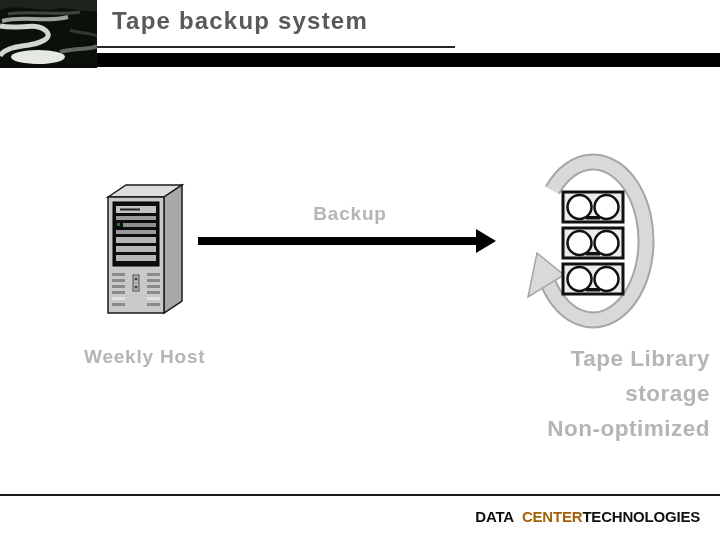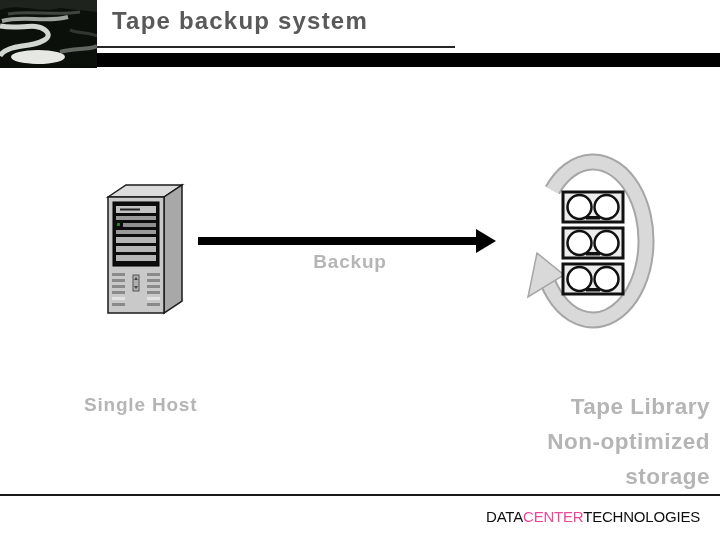--- a/index.html
+++ b/index.html
@@ -25,35 +25,35 @@
 
   
   .arrow-shaft{left:198px;top:237px;width:278px;height:8px;background:#000;}
   .arrow-head{
     left:476px;top:229px;width:0;height:0;
     border-top:12px solid transparent;border-bottom:12px solid transparent;
     border-left:20px solid #000;
   }
 
   
-  .muted{color:#b5b5b5;font-weight:bold;margin-top:48px;}
+  .muted{color:#b5b5b5;font-weight:bold;}
   .backup-label{left:180px;top:203px;width:340px;text-align:center;font-size:19px;letter-spacing:0.8px;}
   .schedule-block{left:180px;top:258px;width:340px;text-align:center;font-size:19px;line-height:26px;letter-spacing:0.5px;}
   .single-host-label{left:84px;top:346px;font-size:19px;letter-spacing:0.8px;}
 
   
   .tape-library-icon{left:520px;top:140px;width:150px;height:200px;}
   .tape-library-label{left:470px;top:341px;width:240px;text-align:right;
     font-size:22.5px;line-height:35px;letter-spacing:0.5px;}
 
   
   .footer-line{left:0;top:494px;width:720px;height:2px;background:#1a1a1a;}
   .footer-logo{right:20px;top:508px;font-size:15px;letter-spacing:-0.2px;white-space:nowrap;}
-  .logo-strong{font-weight:400;color:#0f0f0f;}
-  .logo-light{font-weight:400;color:#ec4899;}
+  .logo-strong{font-weight:700;color:#0f0f0f;}
+  .logo-light{font-weight:700;color:#a16207;margin-left:8px;}
 </style>
 </head>
 <body>
 
 <div class="slide">
 
   <div class="abs accent-bar"></div>
 
   <div class="abs corner-photo">
     <svg width="97" height="68" viewBox="0 0 97 68">
@@ -106,21 +106,21 @@
       <rect x="29" y="92" width="6" height="16" fill="#b0b0b0" stroke="#555" stroke-width="1"></rect>
       <path d="M32,94 L34,97 L30,97 Z" fill="#444"></path>
       <path d="M32,106 L34,103 L30,103 Z" fill="#444"></path>
     </svg>
   </div>
 
   <div class="abs arrow-shaft"></div>
   <div class="abs arrow-head"></div>
 
   <div class="abs muted backup-label">Backup</div>
-  <div class="abs muted single-host-label">Single Host</div>
+  <div class="abs muted single-host-label">Weekly Host</div>
 
   <div class="abs tape-library-icon">
     <svg width="150" height="200" viewBox="0 0 150 200">
       <path d="M32.4,50.2 A53,79 0 1 1 25,134.4" stroke="#a6a6a6" stroke-width="17" fill="none"></path>
       <path d="M32.4,50.2 A53,79 0 1 1 25,134.4" stroke="#d9d9d9" stroke-width="13" fill="none"></path>
       <polygon points="17,113 44,135 8,157" fill="#d9d9d9" stroke="#a6a6a6" stroke-width="1.5"></polygon>
       <g>
         <rect x="43" y="52" width="60" height="30" fill="#ececec" stroke="#111" stroke-width="3"></rect>
         <circle cx="59.5" cy="67" r="12" fill="#fff" stroke="#111" stroke-width="2.5"></circle>
         <circle cx="86.5" cy="67" r="12" fill="#fff" stroke="#111" stroke-width="2.5"></circle>
@@ -136,22 +136,22 @@
         <rect x="43" y="124" width="60" height="30" fill="#ececec" stroke="#111" stroke-width="3"></rect>
         <circle cx="59.5" cy="139" r="12" fill="#fff" stroke="#111" stroke-width="2.5"></circle>
         <circle cx="86.5" cy="139" r="12" fill="#fff" stroke="#111" stroke-width="2.5"></circle>
         <rect x="66" y="148" width="14" height="3.5" fill="#111"></rect>
       </g>
     </svg>
   </div>
 
   <div class="abs muted tape-library-label">
     <div>Tape Library</div>
+    <div>storage</div>
     <div>Non-optimized</div>
-    <div>storage</div>
   </div>
 
   <div class="abs footer-line"></div>
   <div class="abs footer-logo">
     <span class="logo-strong">DATA</span><span class="logo-light">CENTER</span><span class="logo-strong">TECHNOLOGIES</span>
   </div>
 
 </div>
 
 </body></html>

